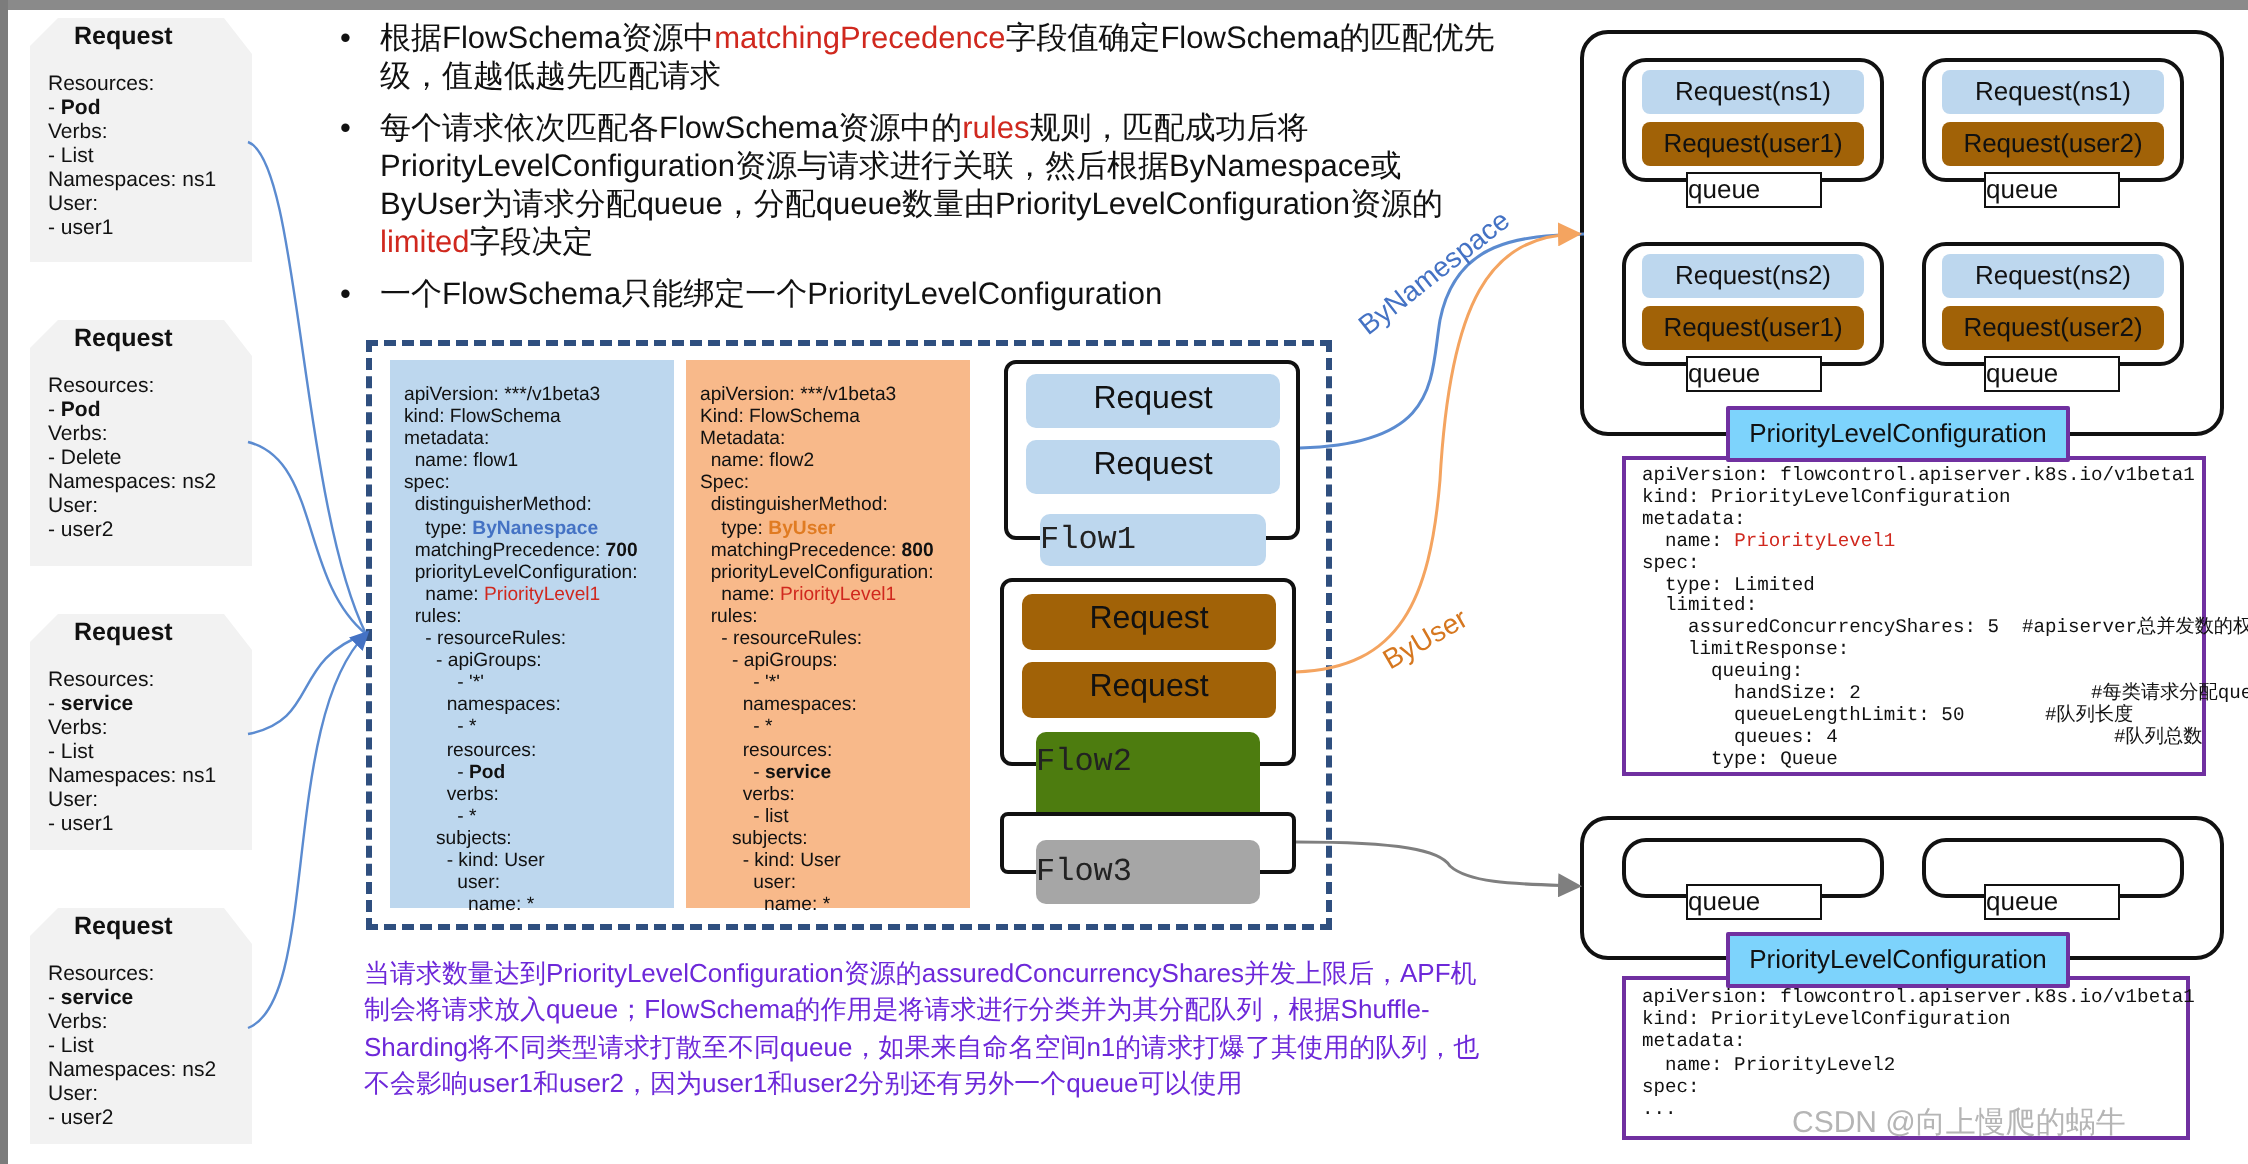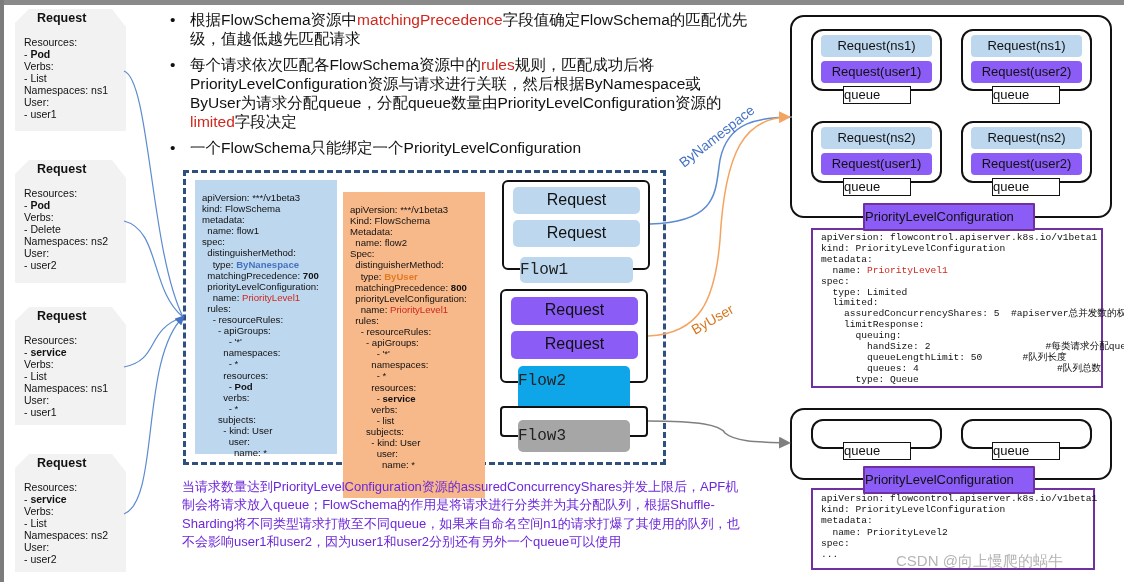--- a/index.html
+++ b/index.html
@@ -10,33 +10,33 @@
 .req{position:absolute;left:15px;width:111px;background:#f2f2f2;clip-path:polygon(14px 0,calc(100% - 14px) 0,100% 18px,100% 100%,0 100%,0 14px);font-family:"Liberation Sans",sans-serif;font-size:10.5px;line-height:12px;padding:3px 0 0 9px}
 .req .t{font-weight:bold;font-size:12.5px;text-align:left;padding-left:13px;margin-bottom:12px}
 .req b{font-weight:bold}
 .bul{position:absolute;left:170px;font-family:"Liberation Sans",sans-serif;font-size:15.5px;line-height:19px;color:#111}
 .bul .dot{position:absolute;left:0;top:0;width:14px}
 .bul .tx{position:absolute;left:20px;width:560px}
 .red{color:#d0281e}
 .dash{position:absolute;left:183px;top:170px;width:483px;height:295px;border:3px dashed #2f4f7f;border-style:dashed}
 .yaml{position:absolute;font-family:"Liberation Sans",sans-serif;font-size:9.6px;line-height:11.1px;white-space:pre;color:#111;padding:12px 0 0 7px}
 .y1{left:195px;top:180px;width:142px;height:274px;background:#bdd7ee}
-.y2{left:343px;top:192px;width:142px;height:306px;background:#f8b98a}
+.y2{left:343px;top:180px;width:142px;height:274px;background:#f8b98a}
 .blue{color:#4472c4;font-weight:bold}
 .orange{color:#e07b22;font-weight:bold}
 .flowbox{position:absolute;border:2px solid #111;border-radius:6px;background:#fff}
 .rq{position:absolute;border-radius:5px;text-align:center;font-family:"Liberation Sans",sans-serif;font-size:16px;line-height:26px;color:#111}
 .rqb{background:#bdd7ee}
-.rqo{background:#8b5cf6}
+.rqo{background:#a16207}
 .flab{position:absolute;border-radius:5px;font-family:"Liberation Mono",monospace;font-size:16px;line-height:26px;color:#222}
 .plc{position:absolute;border:2px solid #111;border-radius:14px;background:#fff}
 .qbox{position:absolute;border:2px solid #111;border-radius:12px;background:#fff}
 .qr{position:absolute;left:8px;right:8px;height:22px;border-radius:4px;text-align:center;font-family:"Liberation Sans",sans-serif;font-size:13px;line-height:22px}
 .qlab{position:absolute;width:68px;height:18px;border:1.5px solid #111;background:#fff;text-align:left;font-family:"Liberation Sans",sans-serif;font-size:13px;line-height:15px}
-.plcl{position:absolute;border:2px solid #7030a0;border-radius:1px;background:#8b5cf6;text-align:left;font-family:"Liberation Sans",sans-serif;font-size:13px;line-height:24px}
+.plcl{position:absolute;border:2px solid #7030a0;border-radius:1px;background:#7dd3fc;text-align:center;font-family:"Liberation Sans",sans-serif;font-size:13px;line-height:24px}
 .pyaml{position:absolute;border:2px solid #7030a0;background:#fff;font-family:Liberation Mono, monospace;font-size:9.6px;line-height:10.9px;white-space:pre;padding:3px 0 0 8px}
 .para{position:absolute;left:182px;top:478px;width:560px;font-family:"Liberation Sans",sans-serif;font-size:13px;line-height:18.4px;color:#6d28d9}
 .wm{position:absolute;left:896px;top:552px;font-family:"Liberation Sans",sans-serif;font-size:15px;color:#b5b5b5}
 svg.conn{position:absolute;left:0;top:0;width:1124px;height:582px;pointer-events:none}
 </style>
 </head>
 <body>
 
 <div class="topstrip"></div>
 <div class="leftstrip"></div>
@@ -148,21 +148,21 @@
 <span>            name: *</span></div>
 
 <div class="flowbox" style="left:502px;top:180px;width:148px;height:90px"></div>
 <div class="rq rqb" style="left:513px;top:187px;width:127px;height:27px">Request</div>
 <div class="rq rqb" style="left:513px;top:220px;width:127px;height:27px">Request</div>
 <div class="flab rqb" style="left:520px;top:257px;width:113px;height:26px;background:#bdd7ee">Flow1</div>
 
 <div class="flowbox" style="left:500px;top:289px;width:148px;height:94px"></div>
 <div class="rq rqo" style="left:511px;top:297px;width:127px;height:28px">Request</div>
 <div class="rq rqo" style="left:511px;top:331px;width:127px;height:28px">Request</div>
-<div class="flab" style="left:518px;top:366px;width:112px;height:47px;line-height:31px;background:#0ea5e9">Flow2</div>
+<div class="flab" style="left:518px;top:366px;width:112px;height:47px;line-height:31px;background:#4d7c0f">Flow2</div>
 
 <div class="flowbox" style="left:500px;top:406px;width:148px;height:31px;border-radius:4px"></div>
 <div class="flab" style="left:518px;top:420px;width:112px;height:32px;line-height:32px;background:#a6a6a6">Flow3</div>
 
 <div class="plc" style="left:790px;top:15px;width:322px;height:203px"></div>
 <div class="qbox" style="left:811px;top:29px;width:131px;height:62px">
   <div class="qr rqb" style="top:4px">Request(ns1)</div>
   <div class="qr rqo" style="top:30px">Request(user1)</div>
 </div>
 <div class="qlab" style="left:843px;top:86px">queue</div>

